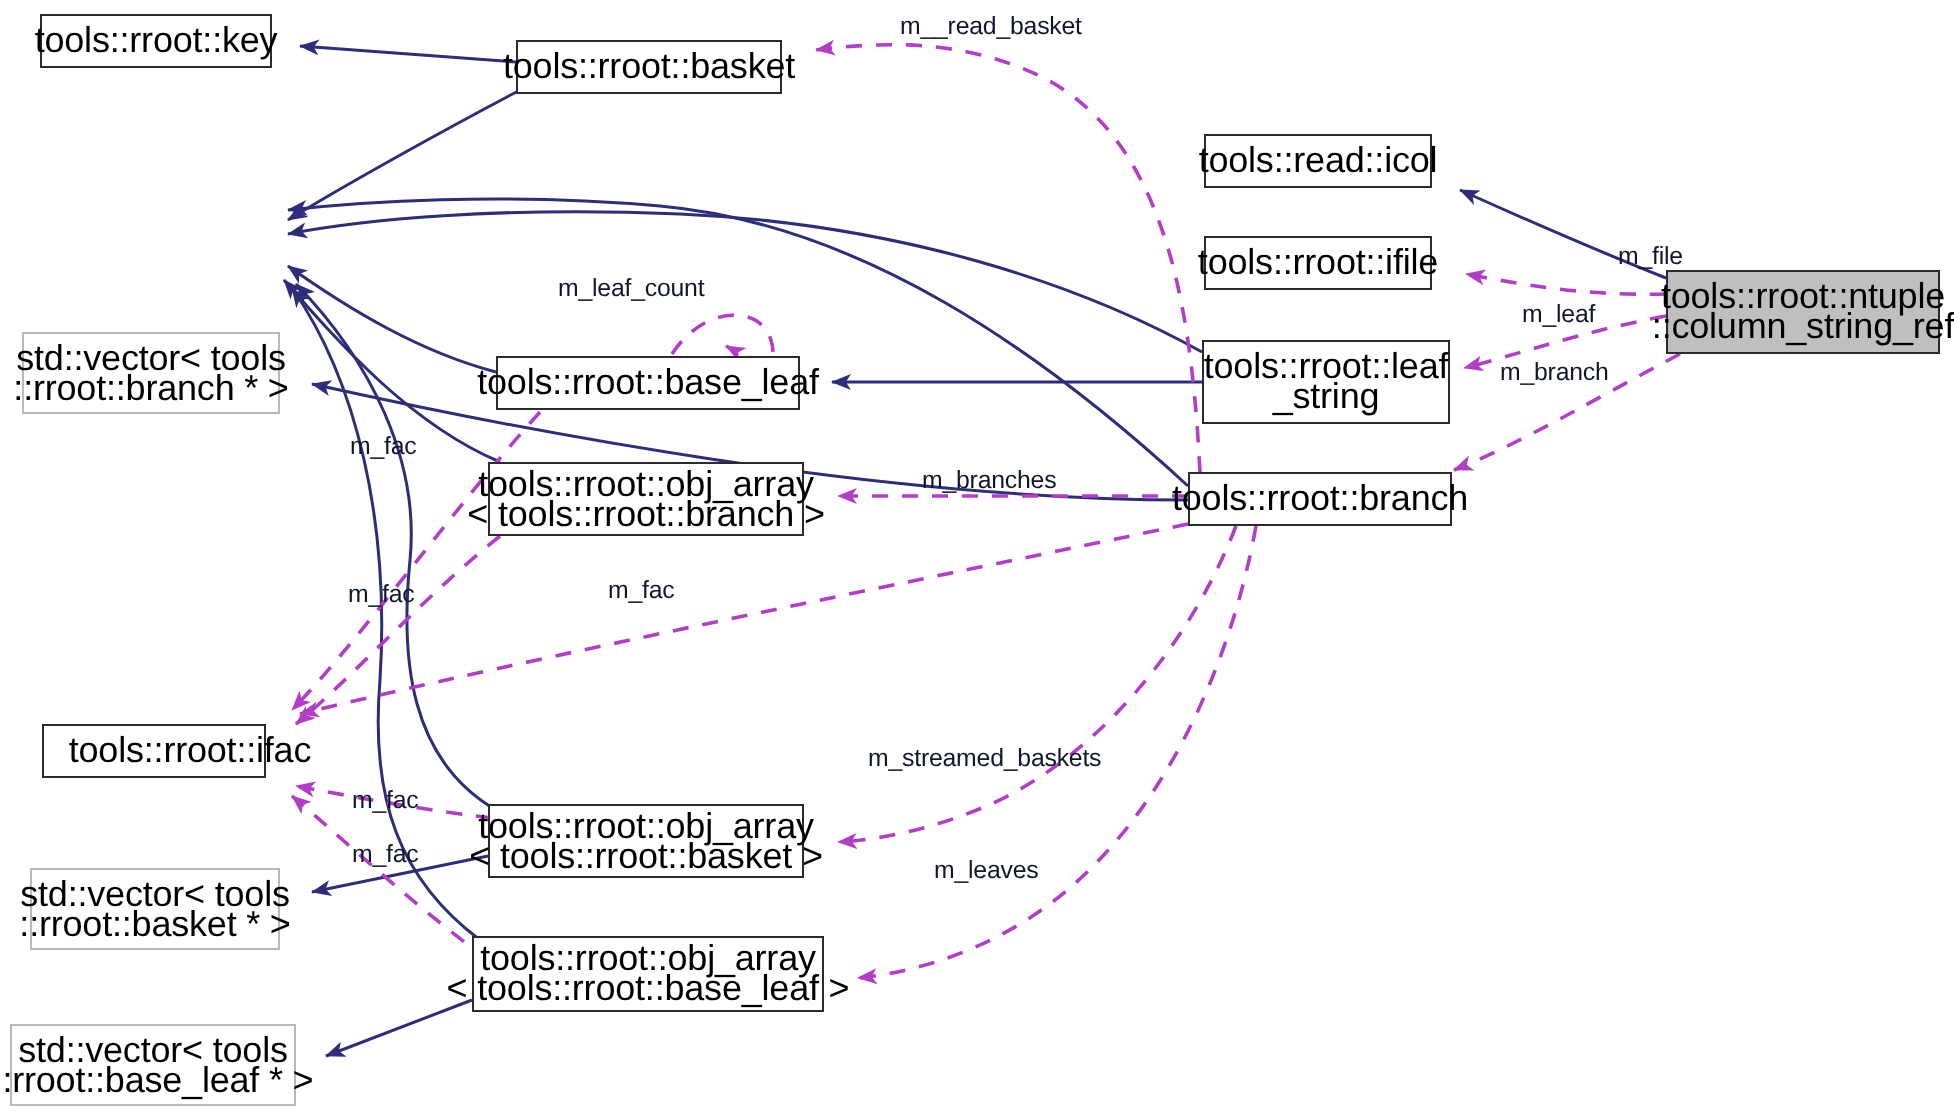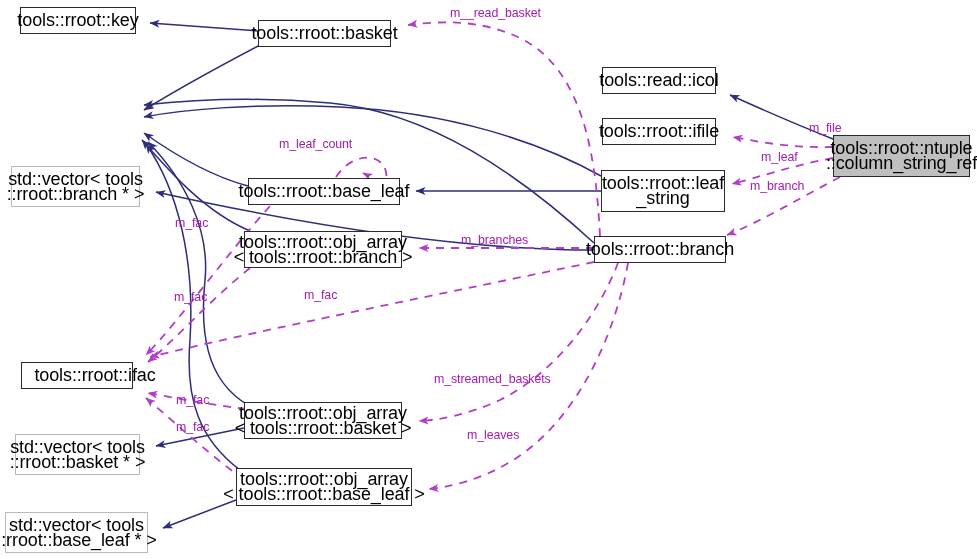--- a/index.html
+++ b/index.html
@@ -49,21 +49,21 @@
     border: 1.4px solid #2b2b2b;
     background: #bfbfbf;
   }
   .node-line {
     display: block;
   }
   .edge-label {
     position: absolute;
     font-size: 12.4px;
     line-height: 13px;
-    color: #a21caf;
+    color: #0f172a;
     white-space: nowrap;
     letter-spacing: -0.1px;
   }
 </style>
 </head>
 <body>
 
 <div id="diagram-root">
 
   <svg id="graph-svg" viewBox="0 0 977 559" xmlns="http://www.w3.org/2000/svg">

